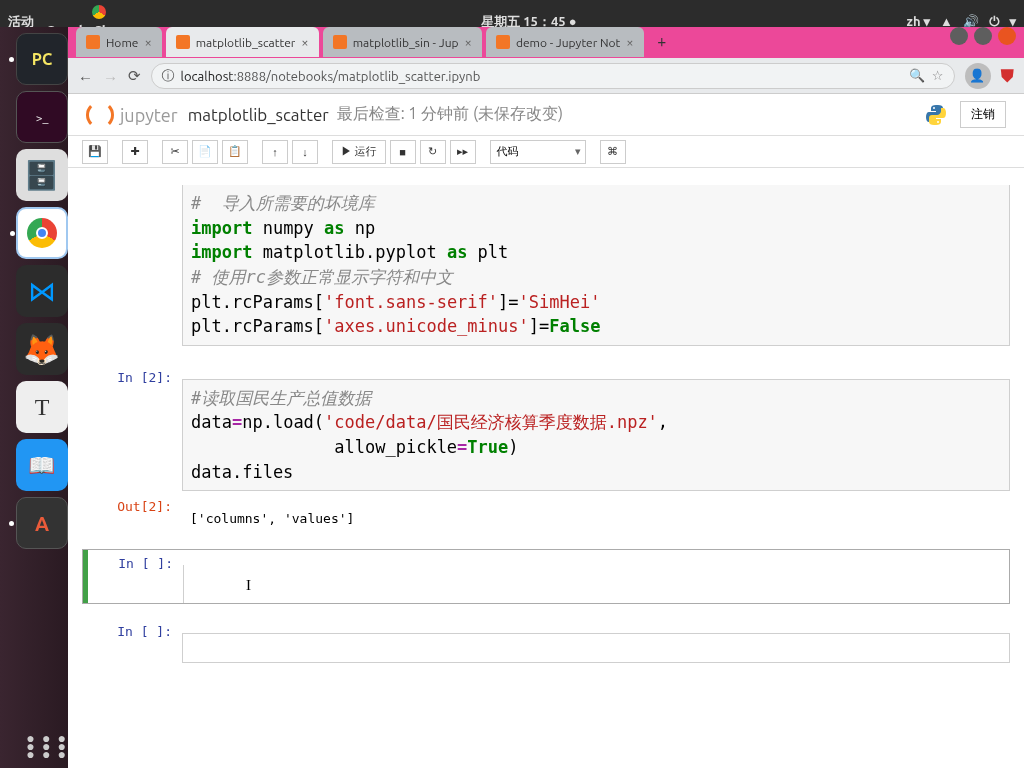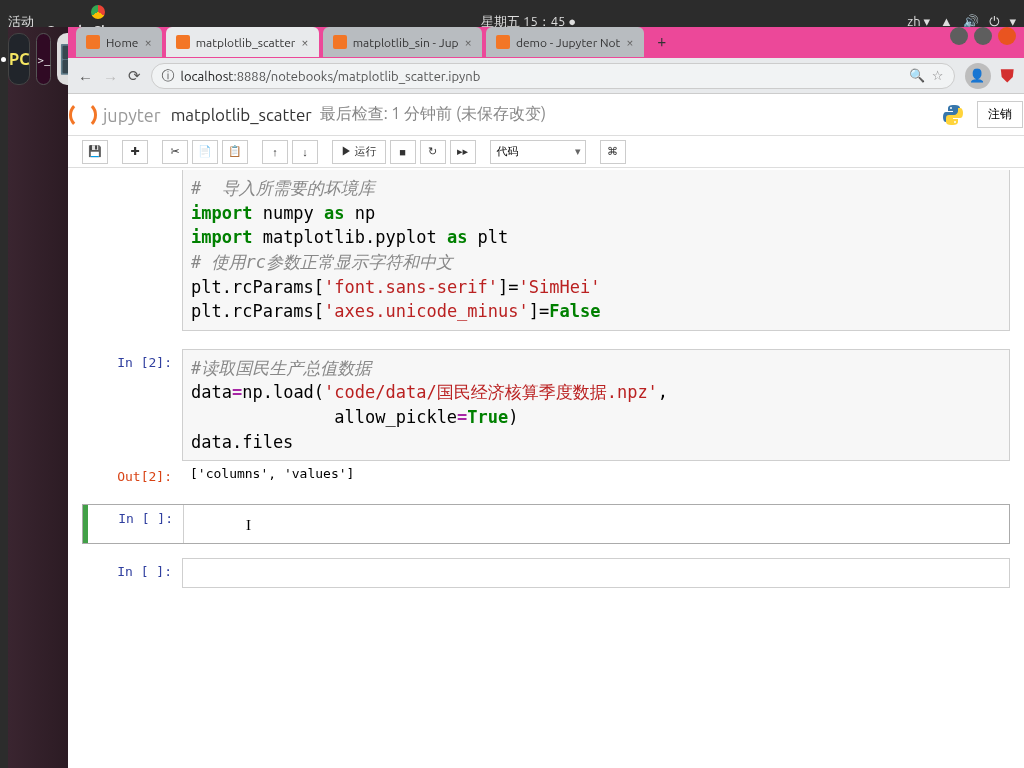--- a/index.html
+++ b/index.html
@@ -1,23 +1,23 @@
 <!DOCTYPE html>
 <html><head>
 <meta charset="utf-8">
 <style>
 * { margin: 0; padding: 0; box-sizing: border-box; }
 body { font-family: Ubuntu, "Helvetica Neue", Arial, sans-serif; background: #2c2c2c; width: 1024px; height: 768px; overflow: hidden; font-size: 13px; }
 
-.top-panel { height: 43px; background: #2c2c2c; color: #ddd; display: flex; align-items: center; padding: 0 8px; font-size: 13px; }
+.top-panel { height: 43px; background: #2c2c2c; color: #ddd; display: flex; align-items: center; padding: 0 8px; font-size: 13px; font-weight: bold; }
 .top-panel .left { display: flex; gap: 12px; align-items: center; }
 .top-panel .center { flex: 1; text-align: center; }
 .top-panel .right { display: flex; gap: 10px; align-items: center; }
 
-.launcher { position: absolute; left: 8px; top: 27px; width: 68px; height: 741px; background: linear-gradient(to right,#3a2530,#2a1a22); display: flex; align-items: flex-start; padding-top: 6px; gap: 6px; }
+.launcher { position: absolute; left: 0; top: 27px; width: 68px; height: 741px; background: linear-gradient(to right,#3a2530,#2a1a22); display: flex; flex-direction: column; align-items: flex-end; padding-top: 6px; gap: 6px; }
 .launcher .app { width: 52px; height: 52px; border-radius: 10px; display: flex; align-items: center; justify-content: center; font-size: 22px; position: relative; }
 .launcher .pip { position: absolute; left: -8px; width: 5px; height: 5px; border-radius: 50%; background: #fff; }
 .launcher .app.pc { background:#21252b; color:#f5e663; font-weight:bold; font-size:16px; border:1px solid #444; }
 .launcher .app.term { background:#300a24; border:1px solid #555; }
 .launcher .app.files { background:#dedede; }
 .launcher .app.chrome { background:#fff; border:2px solid #a0c8f0; }
 .launcher .app.vscode { background:#2c2c2c; }
 .launcher .app.firefox { background:#2c2c2c; }
 .launcher .app.text { background:#eee; color:#333; font-size:24px; font-family: serif; }
 .launcher .app.dict { background:#2196f3; color:#fff; }
@@ -38,21 +38,21 @@
 .wincontrols div { width: 18px; height: 18px; border-radius: 50%; background: #5e5e5e; }
 .wincontrols .close { background: #e95420; }
 
 .addrbar { height: 36px; background: #e8eaec; display: flex; align-items: center; padding: 0 10px; gap: 10px; border-bottom: 1px solid #ccc; }
 .addrbar .nav { color: #555; font-size: 15px; }
 .omni { flex: 1; height: 26px; background: #f1f3f4; border: 1px solid #ccc; border-radius: 13px; display: flex; align-items: center; padding: 0 10px; font-size: 13px; color: #555; gap: 6px; }
 .omni .host { color: #222; }
 
 .content { flex: 1; background: #fff; overflow: hidden; display: flex; flex-direction: column; }
 
-.jup-header { height: 42px; border-bottom: 1px solid #ddd; display: flex; align-items: center; padding: 0 1px; }
+.jup-header { height: 42px; border-bottom: 1px solid #ddd; display: flex; align-items: center; padding: 0 18px; }
 .jup-logo { color: #888; font-size: 18px; display:flex; align-items:center; gap:6px;}
 .jup-logo .orb { width:28px; height:28px; border:3px solid #f37626; border-radius:50%; border-top-color:transparent; border-bottom-color:transparent; position:relative; }
 .jup-title { margin-left: 10px; font-size: 17px; color: #333; }
 .jup-check { margin-left: 8px; font-size: 16px; color: #888; }
 .jup-header .spacer { flex: 1; }
 .py-logo { width:24px; height:24px; }
 .logout-btn { border: 1px solid #ccc; padding: 4px 10px; font-size: 12px; margin-left: 12px; background: #fff; }
 
 .jup-menu { height: 28px; border-bottom: 1px solid #ddd; display: flex; align-items: center; padding: 0 18px; gap: 20px; font-size: 12px; color: #333; }
 .jup-menu .spacer { flex: 1; }
@@ -63,21 +63,21 @@
 .jup-tool { height: 32px; border-bottom: 1px solid #ddd; display: flex; align-items: center; padding: 0 14px; gap: 4px; }
 .tbtn { border: 1px solid #ccc; background: #fff; height: 24px; min-width: 26px; display: flex; align-items: center; justify-content: center; font-size: 11px; color: #333; padding: 0 5px; }
 .tsep { width: 6px; }
 .tsel { border: 1px solid #ccc; height: 24px; font-size: 11px; padding: 0 20px 0 6px; background: #fff; position: relative; width: 96px; display:flex; align-items:center;}
 .tsel::after { content: '▾'; position: absolute; right: 4px; color: #666; }
 
 .nb-area { flex: 1; background: #fff; overflow-y: auto; padding: 0 14px; }
 .cell { display: flex; margin: 2px 0; }
 .prompt { width: 100px; text-align: right; padding: 6px 10px 0 0; font-family: monospace; font-size: 13px; color: #303f9f; }
 .prompt.out { color: #d84315; }
-.cell-body { flex: 1; border: 1px solid #cfcfcf; background: #f7f7f7; padding: 6px 8px; font-family: "DejaVu Sans Mono", monospace; font-size: 17px; line-height: 1.45; }
+.cell-body { flex: 1; border: 1px solid #cfcfcf; background: #f7f7f7; padding: 6px 8px; font-family: "DejaVu Sans Mono", monospace; font-size: 17px; line-height: 1.45; margin-top: 15px; }
 .cell-body.out { border: none; background: transparent; font-size: 13px; padding: 2px 8px; }
 .cell-body.empty { background: #fff; min-height: 38px; }
 .cell.selected .cell-body { border: 1px solid #ababab; }
 .cell.selected { position: relative; }
 .cell.selected::before { content: ''; position: absolute; left: 0; top: 0; bottom: 0; width: 5px; background: #42a047; z-index:1; }
 
 .code .cm { color: #888; font-style: italic; }
 .code .kw { color: #008000; font-weight: bold; }
 .code .op { color: #a626a4; font-weight: bold; }
 .code .st { color: #ba2121; }

